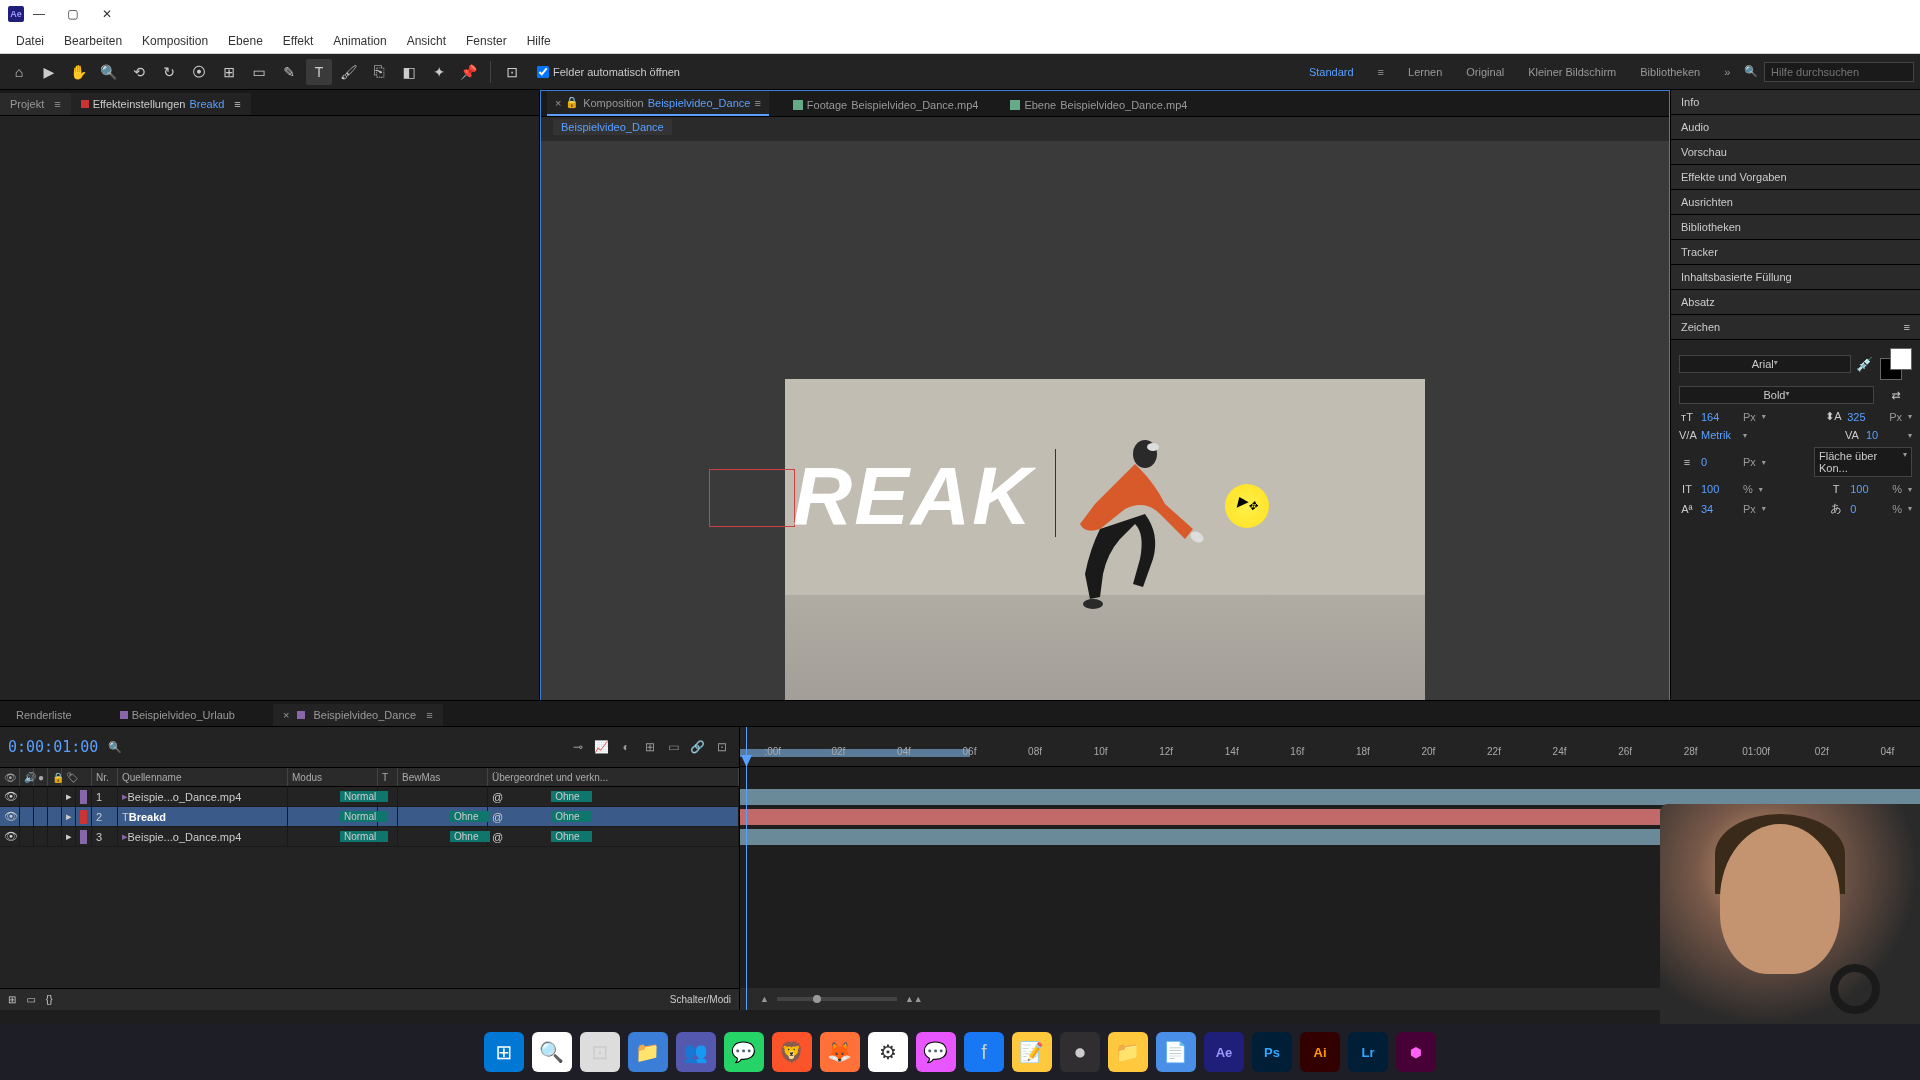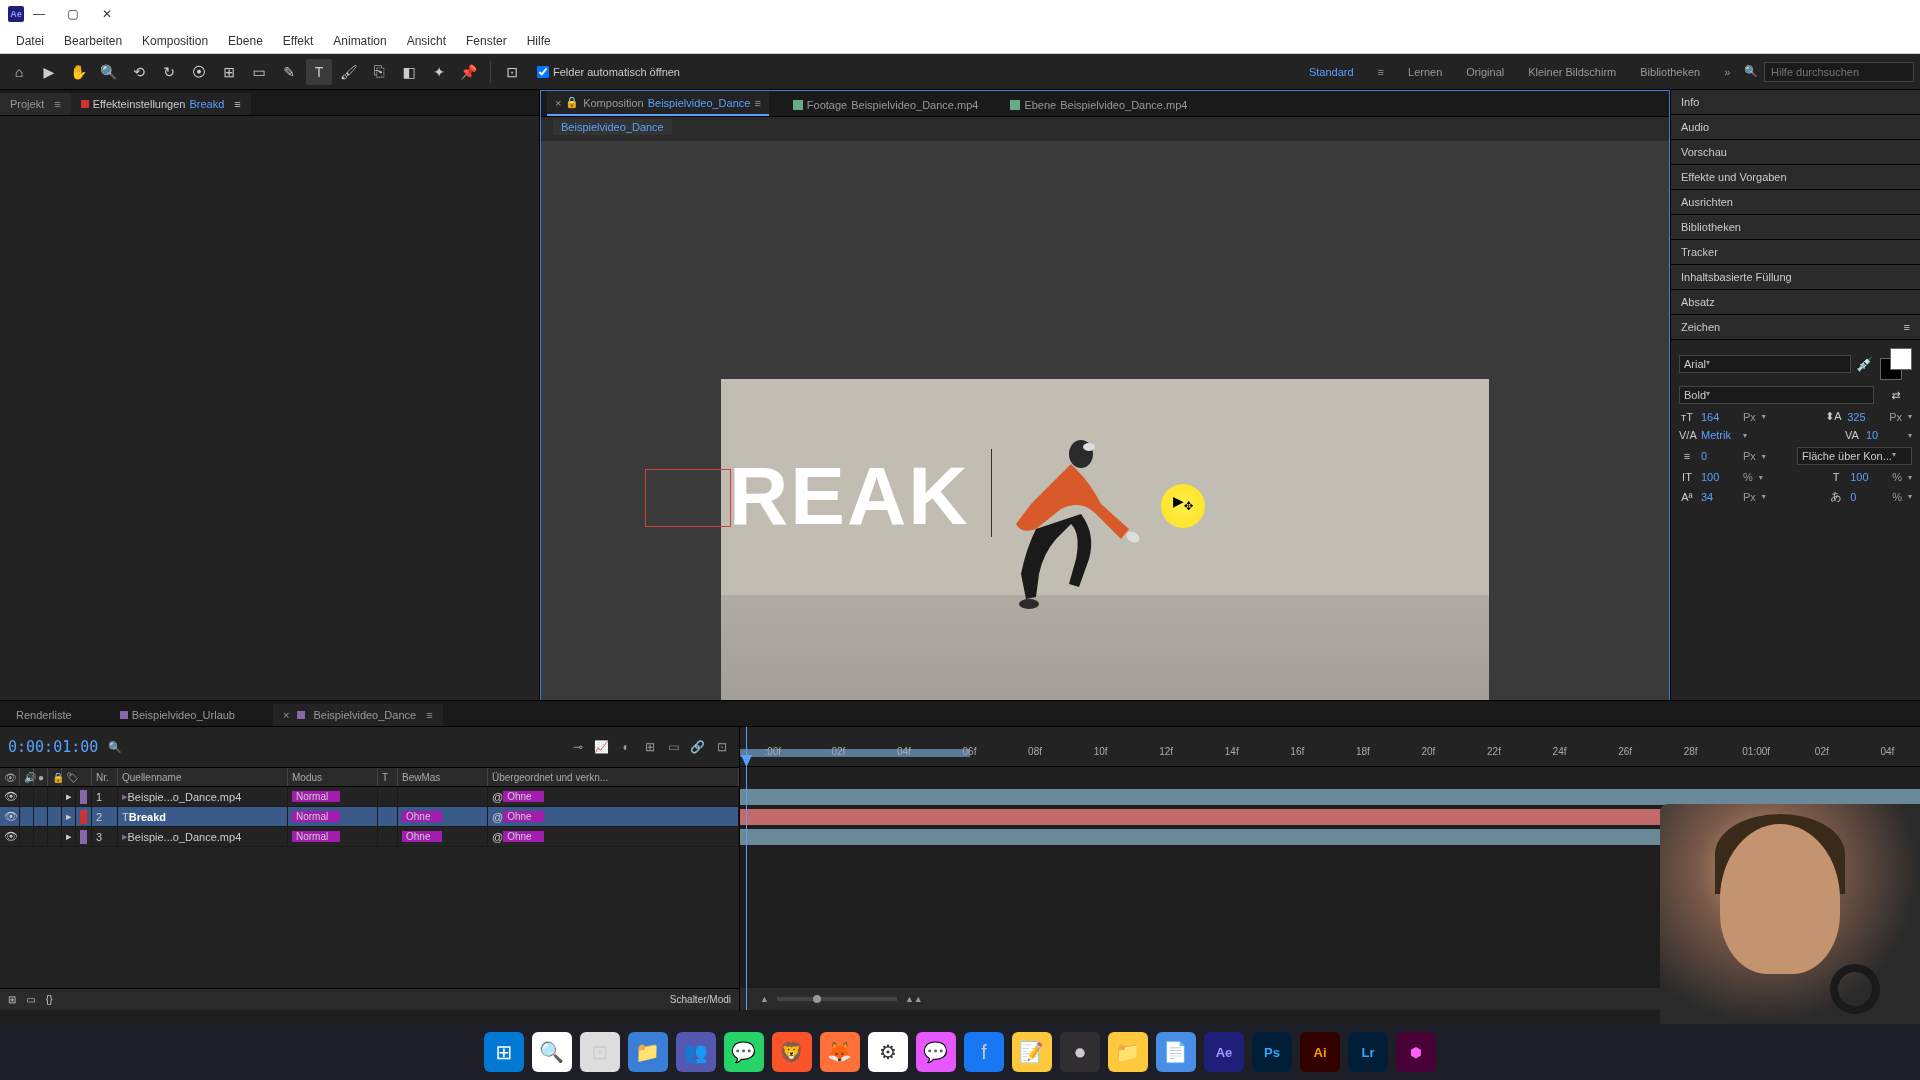--- a/index.html
+++ b/index.html
@@ -42,40 +42,40 @@
 
 
 .center-panel { flex: 1; background: #232323; display: flex; flex-direction: column; border: 1px solid #3a7ed8; }
 .comp-tabs { height: 26px; background: #1a1a1a; display: flex; align-items: flex-end; gap: 16px; padding: 0 6px; border-bottom: 1px solid #000; }
 .comp-tab { padding: 5px 8px; font-size: 11px; color: #999; display: flex; align-items: center; gap: 4px; cursor: pointer; }
 .comp-tab.active { background: #232323; border-bottom: 2px solid #5aa0ff; }
 .comp-tab .ct-name { color: #5aa0ff; }
 .comp-breadcrumb { height: 24px; padding: 4px 12px; font-size: 11px; background: #2a2a2a; }
 .comp-breadcrumb span { color: #5aa0ff; background: #333; padding: 2px 8px; }
 .viewer { flex: 1; background: #3a3a3a; display: flex; align-items: center; justify-content: center; position: relative; }
-.canvas { width: 768px; height: 360px; background: linear-gradient(#c2bdb2 0%, #c2bdb2 60%, #b0aca4 60%, #9e9a93 100%); position: relative; overflow: visible; }
+.canvas { width: 640px; height: 360px; background: linear-gradient(#c2bdb2 0%, #c2bdb2 60%, #b0aca4 60%, #9e9a93 100%); position: relative; overflow: visible; font-style: italic; }
 .canvas .text-overlay { position: absolute; top: 70px; left: 8px; font-size: 82px; font-weight: 900; color: #fff; letter-spacing: 2px; font-family: Arial, sans-serif; }
 .canvas .selection-box { position: absolute; top: 90px; left: -76px; width: 86px; height: 58px; border: 1px solid #d04040; }
 .canvas .caret { position: absolute; top: 70px; left: 270px; width: 1px; height: 88px; background: #333; }
 .canvas .dancer { position: absolute; top: 50px; left: 240px; width: 190px; height: 190px; }
 .dancer svg { width: 100%; height: 100%; }
 .canvas .highlight-circle { position: absolute; top: 105px; left: 440px; width: 44px; height: 44px; background: radial-gradient(#fff04a, #ffe020); border-radius: 50%; }
 .canvas .cursor-move { position: absolute; top: 114px; left: 452px; font-size: 14px; color: #000; }
 .viewer-controls { height: 32px; background: #232323; display: flex; align-items: center; padding: 0 8px; gap: 8px; border-top: 1px solid #000; font-size: 11px; }
 .viewer-controls .vc { color: #ccc; cursor: pointer; }
 .viewer-controls .dropdown { background: #1a1a1a; border: 1px solid #444; padding: 1px 14px 1px 4px; color: #ccc; position: relative; }
 .viewer-controls .timecode { color: #5aa0ff; font-family: monospace; }
 .viewer-controls .num { color: #5aa0ff; }
 
 
 .right-panel { width: 250px; background: #232323; display: flex; flex-direction: column; border-left: 1px solid #000; }
 .panel-header { padding: 6px 10px; background: #2a2a2a; font-size: 11px; color: #ccc; border-bottom: 1px solid #000; cursor: pointer; display: flex; align-items: center; justify-content: space-between; }
 .char-panel-body { padding: 8px; display: flex; flex-direction: column; gap: 6px; font-size: 11px; }
 .char-row { display: flex; align-items: center; gap: 6px; }
-.char-select { flex: 1; background: #1a1a1a; border: 1px solid #444; padding: 2px 4px; color: #ccc; display: flex; justify-content: flex-start; }
+.char-select { flex: 1; background: #1a1a1a; border: 1px solid #444; padding: 2px 4px; color: #ccc; display: flex; justify-content: center; }
 .char-swatch { width: 32px; height: 32px; position: relative; }
 .char-swatch .fill { position: absolute; width: 22px; height: 22px; background: #fff; border: 1px solid #666; top: 0; right: 0; }
 .char-swatch .stroke { position: absolute; width: 22px; height: 22px; background: #000; border: 1px solid #666; bottom: 0; left: 0; }
 .eyedrop { font-size: 14px; color: #ccc; }
 .char-val { color: #5aa0ff; min-width: 36px; }
 .char-unit { color: #999; }
 .char-icon { width: 16px; text-align: center; color: #ccc; }
 .char-drop { color: #999; font-size: 8px; }
 
 
@@ -90,21 +90,21 @@
 .tl-columns { height: 20px; background: #2a2a2a; display: flex; align-items: center; font-size: 10px; color: #aaa; border-top: 1px solid #000; border-bottom: 1px solid #000; }
 .tl-col { padding: 0 4px; border-right: 1px solid #444; height: 100%; display: flex; align-items: center; }
 .tl-layers { flex: 1; }
 .tl-layer { height: 20px; display: flex; align-items: center; font-size: 11px; border-bottom: 1px solid #1a1a1a; }
 .tl-layer.selected { background: #3a5a8a; }
 .tl-layer .cell { padding: 0 4px; border-right: 1px solid #1a1a1a; height: 100%; display: flex; align-items: center; }
 .tl-layer .eye { width: 14px; text-align: center; }
 .tl-layer .colorbar { width: 10px; height: 14px; }
 .tl-layer .name { color: #ccc; }
 .tl-layer .name.bold { font-weight: bold; color: #fff; }
-.tl-dropdown { background: #a21caf; padding: 0 12px 0 4px; position: relative; color: #ccc; font-size: 10px; }
+.tl-dropdown { background: #0f766e; padding: 0 12px 0 4px; position: relative; color: #ccc; font-size: 10px; margin-left: 48px; }
 .tl-footer { height: 22px; background: #2a2a2a; display: flex; align-items: center; padding: 0 8px; gap: 10px; font-size: 10px; border-top: 1px solid #000; }
 .tl-right { flex: 1; background: #1e1e1e; position: relative; }
 .tl-ruler { height: 40px; background: #232323; border-bottom: 1px solid #000; position: relative; }
 .tl-ruler-labels { position: absolute; bottom: 0; left: 0; right: 0; height: 20px; display: flex; }
 .tl-ruler-labels span { flex: 1; font-size: 10px; color: #aaa; text-align: center; }
 .tl-playhead { position: absolute; top: 0; bottom: 0; left: 6px; width: 1px; background: #5aa0ff; z-index: 10; }
 .tl-playhead::before { content: ''; position: absolute; top: 28px; left: -5px; width: 11px; height: 12px; background: #5aa0ff; clip-path: polygon(0 0, 100% 0, 50% 100%); }
 .tl-workarea { position: absolute; top: 22px; left: 0; width: 230px; height: 8px; background: #5a7a9a; }
 .tl-bars { position: absolute; top: 60px; left: 0; right: 0; }
 .tl-bar { height: 20px; margin-bottom: 0; position: relative; }
@@ -325,21 +325,21 @@
         <span class="char-icon">VA</span>
         <span class="char-val">10</span>
         <span class="char-drop">▾</span>
       </div>
       <div class="char-row">
         <span class="char-icon">≡</span>
         <span class="char-val">0</span>
         <span class="char-unit">Px</span>
         <span class="char-drop">▾</span>
         <span style="flex:1"></span>
-        <div class="char-select" style="flex:none;width:115px">
+        <div class="char-select" style="flex:none;width:98px">
             <span>Fläche über Kon...</span>
             <span class="char-drop">▾</span>
           </div>
       </div>
       <div class="char-row">
         <span class="char-icon">IT</span>
         <span class="char-val">100</span>
         <span class="char-unit">%</span>
         <span class="char-drop">▾</span>
         <span style="flex:1"></span>

